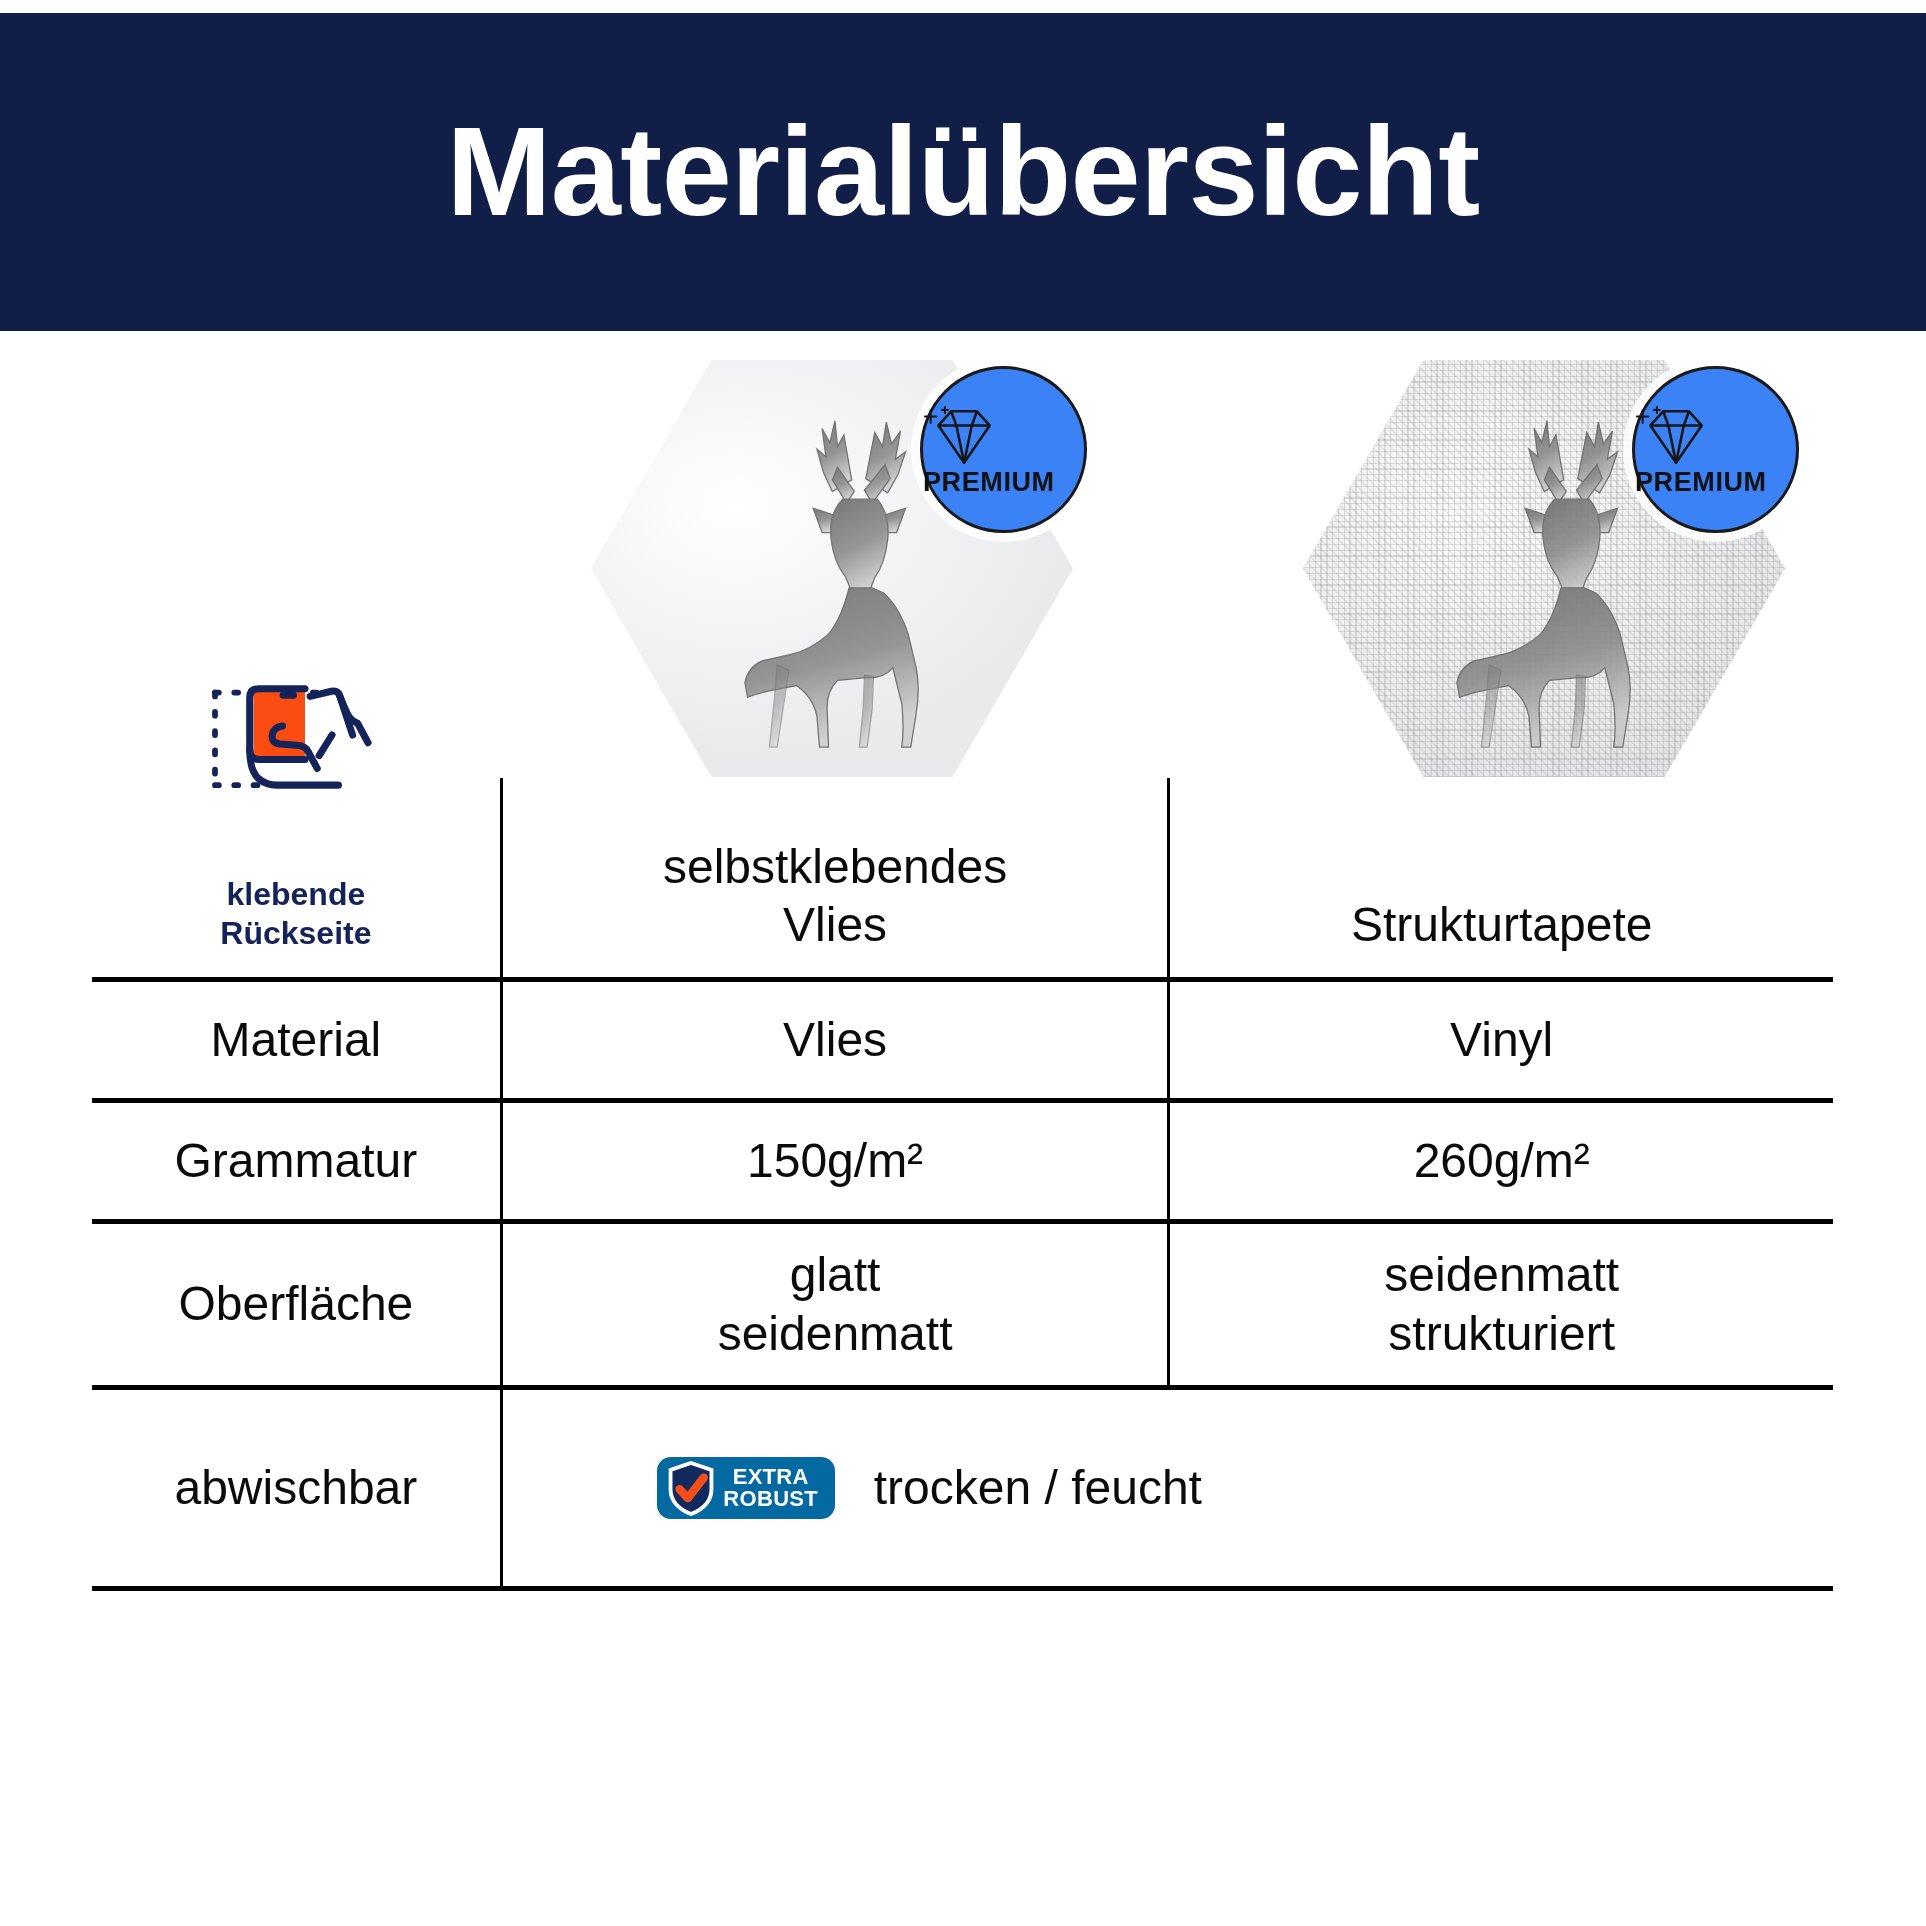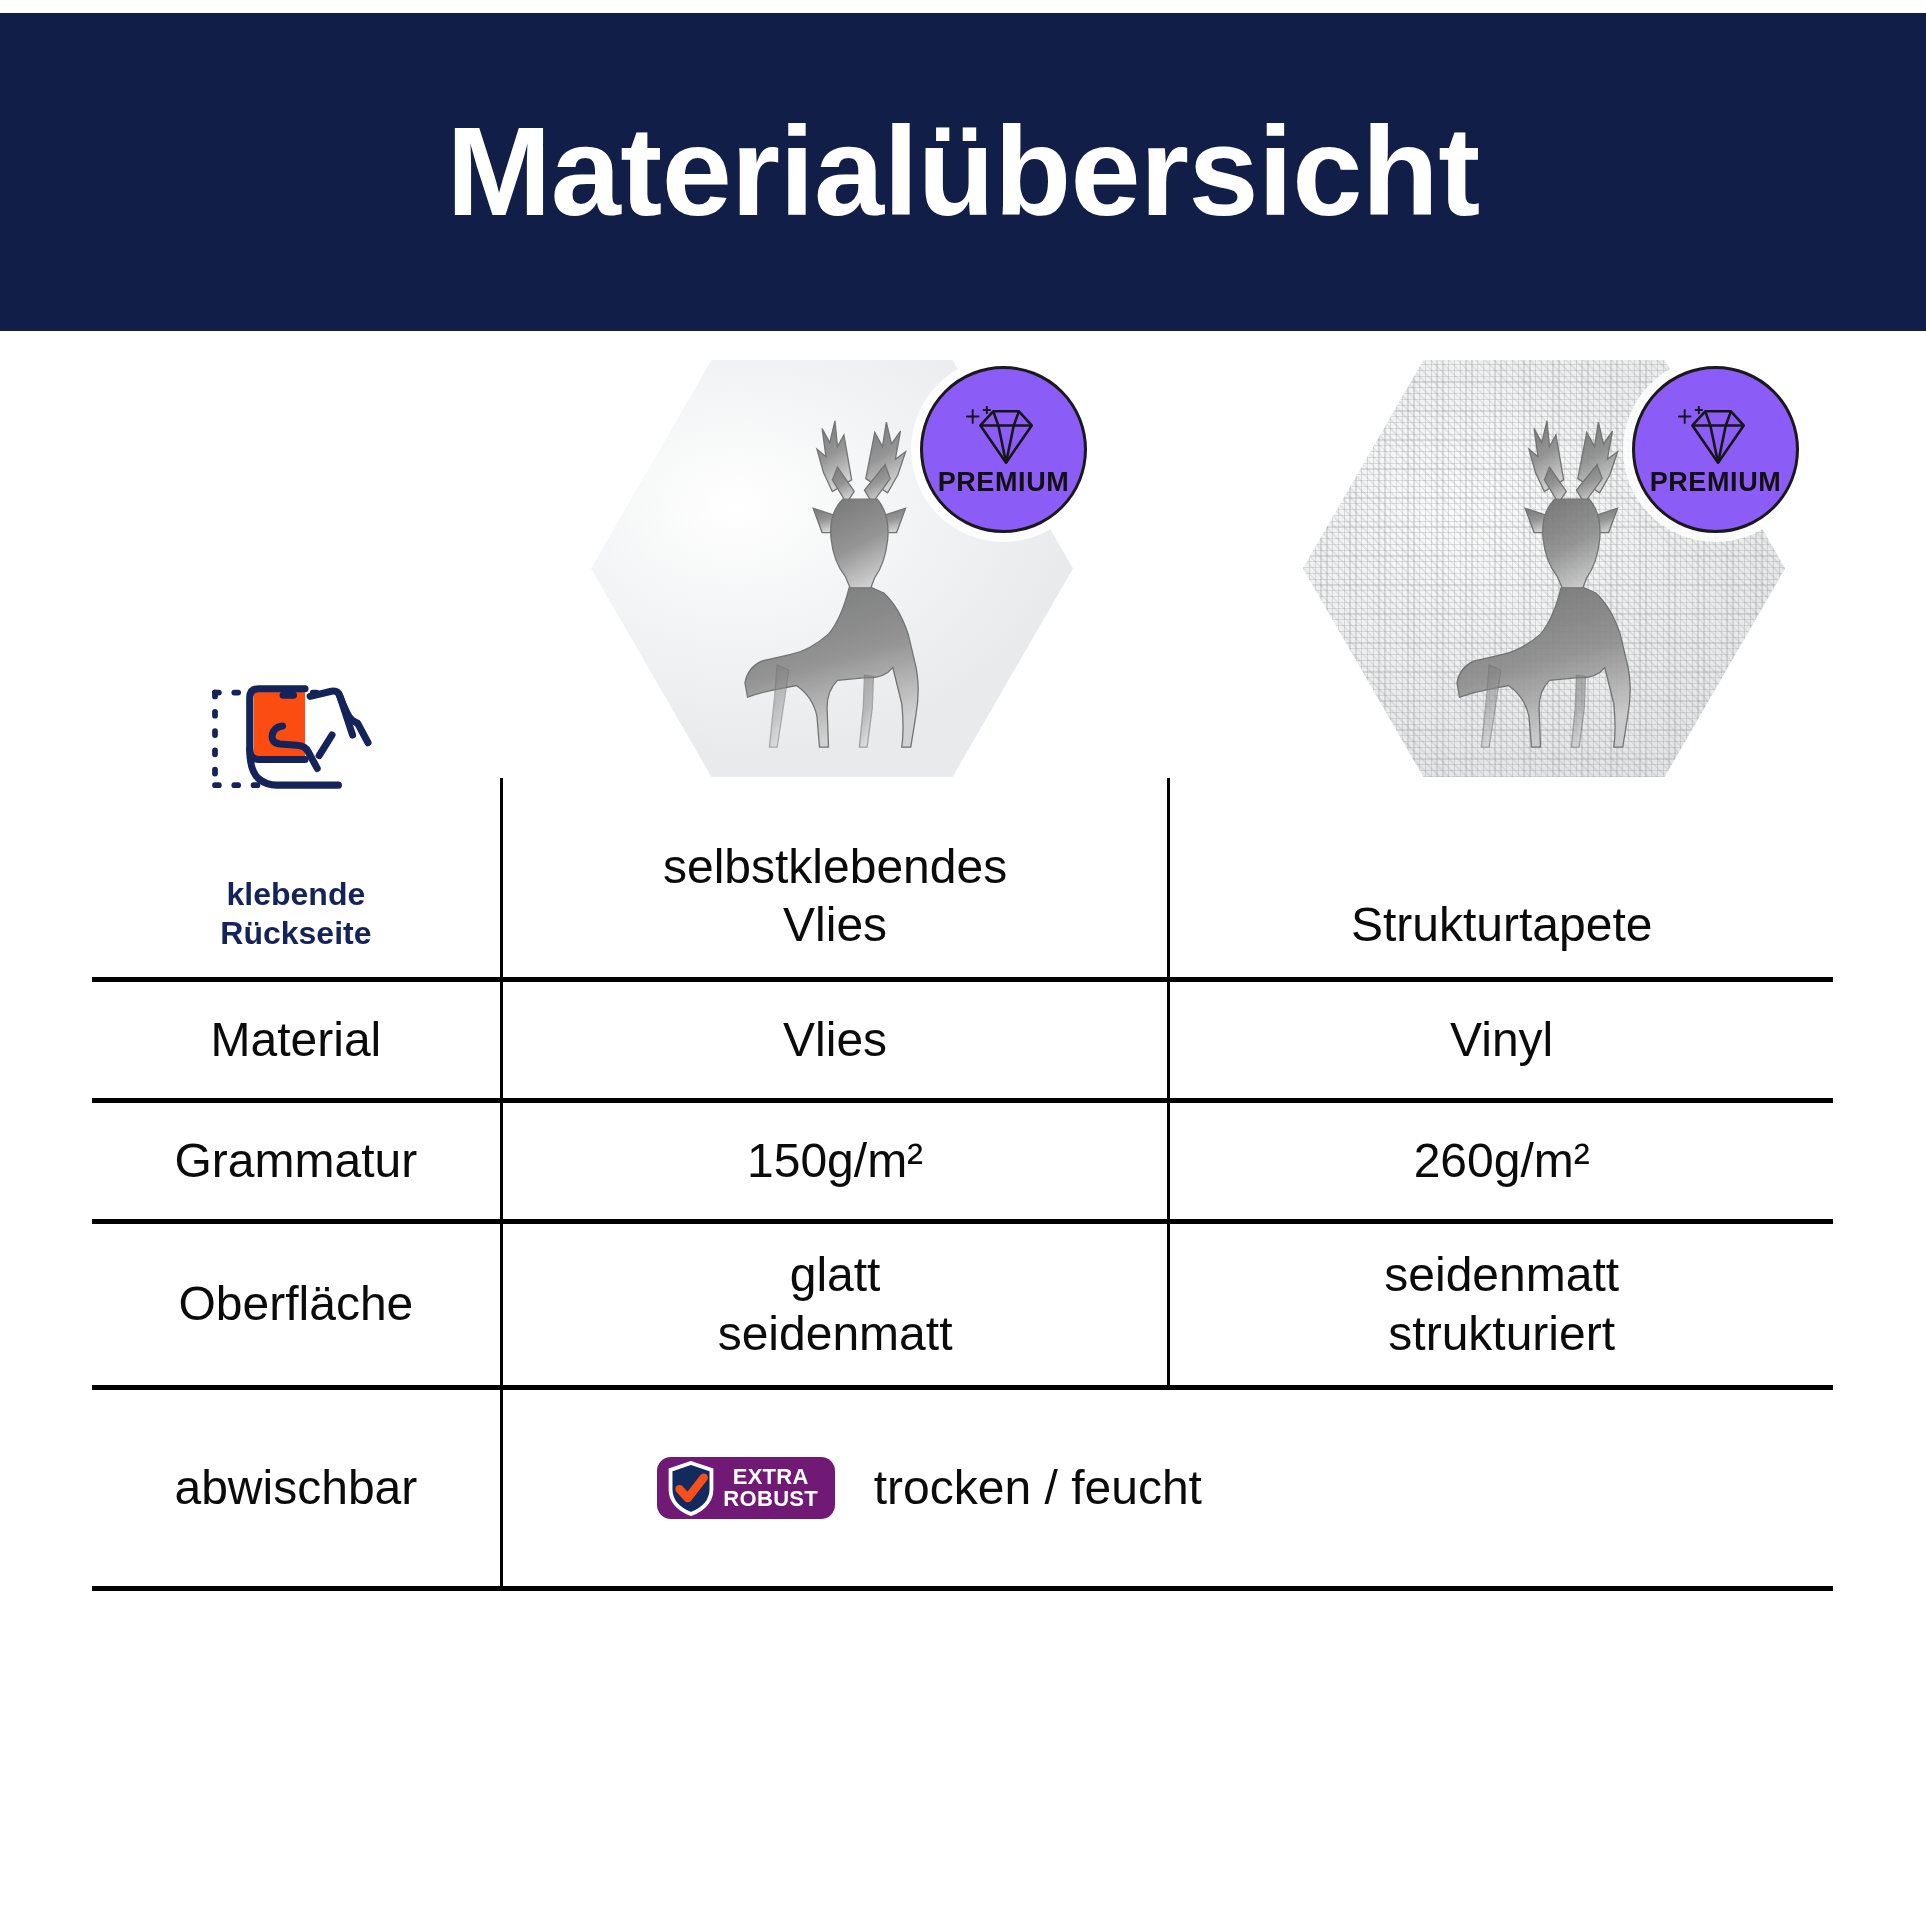--- a/index.html
+++ b/index.html
@@ -60,24 +60,24 @@
     opacity:.93;
   }
   .deer svg{width:100%;height:100%;display:block;}
 
   
   .premium{
     position:absolute;
     right:-14px;top:6.4px;
     width:161px;height:161px;
     border-radius:50%;
-    background:#8b5cf6;
+    background:#3b82f6;
     border:3.2px solid #1a1a1a;
     box-shadow:0 0 0 9px rgba(255,255,255,.85);
-    display:flex;flex-direction:column;align-items:center;justify-content:center;
+    display:flex;flex-direction:column;justify-content:center;
     z-index:5;
   }
   .premium .gem{width:77px;height:62px;margin-top:2.6px;}
   .premium .plabel{
     font-size:27px;font-weight:800;color:#111;letter-spacing:0.6px;
     margin-top:1.3px;line-height:1;
   }
 
   
   .table{
@@ -124,21 +124,21 @@
     left:50%;transform:translateX(-50%);
     top:-106px;
     width:193px;height:135px;
   }
   .sticker-icon svg{width:100%;height:100%;display:block;}
 
   
   .trow.wipe{min-height:196px;}
   .robust-badge{
     display:inline-flex;align-items:center;
-    background:#701a75;
+    background:#0369a1;
     border-radius:14px;
     padding:9px 16.7px 9px 11.6px;
     height:62px;box-sizing:border-box;
     position:relative;
     flex:none;
   }
   .robust-badge .shield{width:46px;height:55px;margin-right:9px;flex:none;}
   .robust-badge .rtext{
     display:flex;flex-direction:column;justify-content:center;
     color:#ffffff;font-weight:800;font-size:22px;line-height:1.02;

